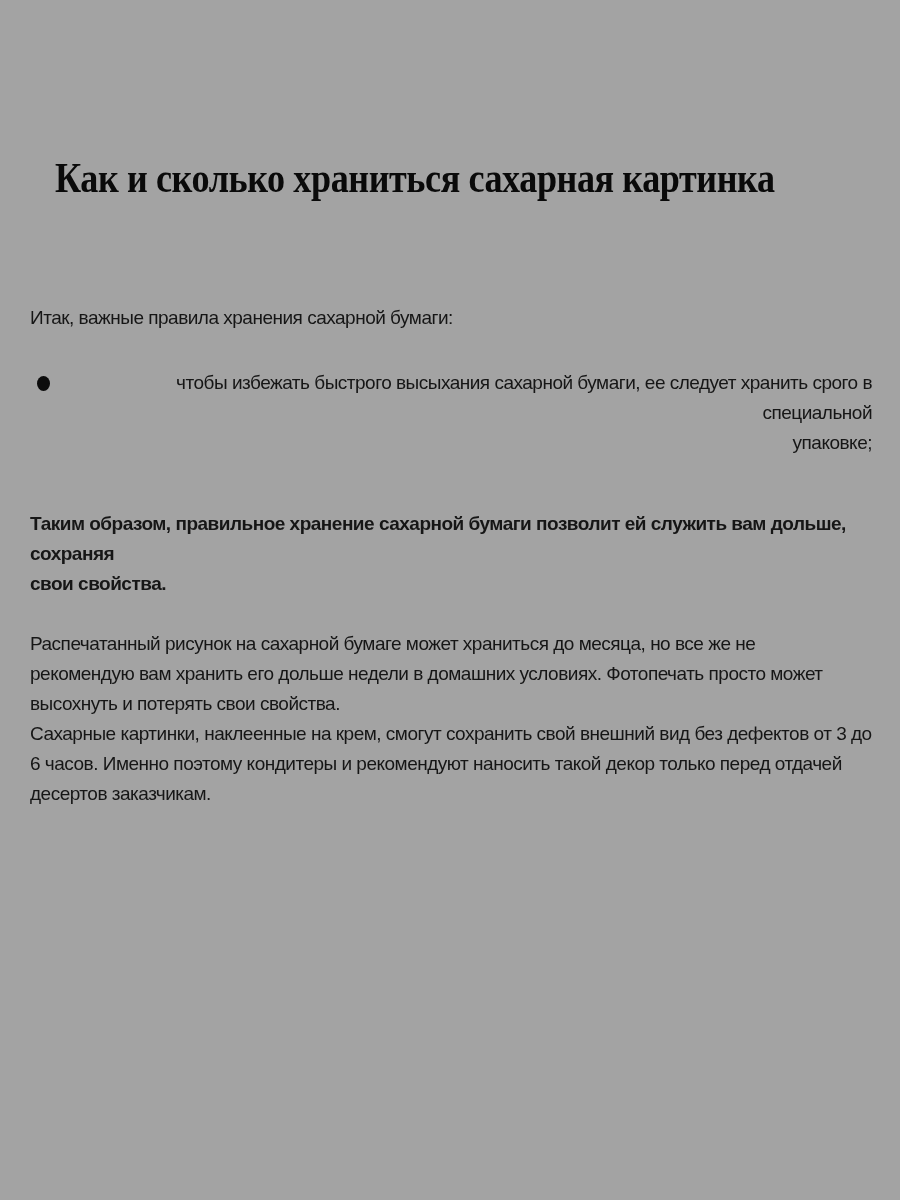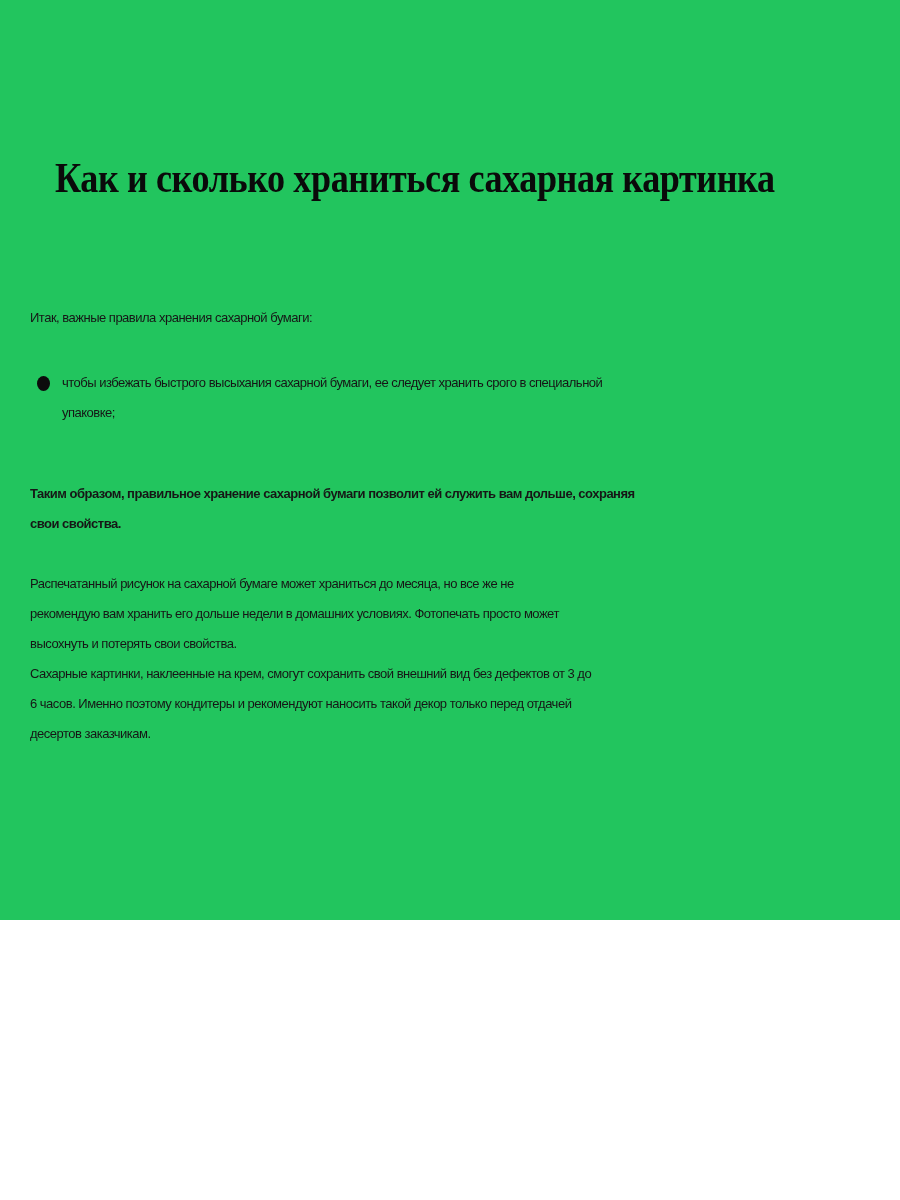--- a/index.html
+++ b/index.html
@@ -1,22 +1,22 @@
 <!DOCTYPE html>
 <html><head>
 <meta charset="utf-8">
 <style>
   * { margin: 0; padding: 0; box-sizing: border-box; }
   html, body { background: #ffffff; }
   .page {
     position: relative;
     width: 900px;
-    height: 920px;
+    height: 1200px;
     margin: 0 auto;
-    background: #22c55e;
+    background: #a3a3a3;
     overflow: hidden;
     font-family: "Liberation Sans", sans-serif;
     color: #151515;
   }
   .content {
     padding: 0 28px 0 30px;
   }
   h1.title {
     margin: 154px 0 0 25px;
     font-family: "Liberation Serif", serif;
@@ -26,34 +26,35 @@
     letter-spacing: -0.5px;
     color: #0a0a0a;
     white-space: nowrap;
     transform: scaleX(0.84);
     transform-origin: 0 50%;
   }
   .intro {
     margin-top: 102px;
   }
   p, .li-text {
-    font-size: 13px;
+    font-size: 19px;
     line-height: 30px;
     letter-spacing: -0.5px;
     white-space: pre-line;
     color: #161616;
   }
   ul.rules {
     list-style: none;
     margin-top: 35px;
   }
   ul.rules li {
     position: relative;
     padding-left: 32px;
     margin-bottom: 28px;
+    text-align: right;
   }
   ul.rules li:last-child { margin-bottom: 0; }
   .bullet-dot {
     position: absolute;
     left: 7px;
     top: 8px;
     width: 13px;
     height: 15px;
     background: #0c0c0c;
     border-radius: 50%;

